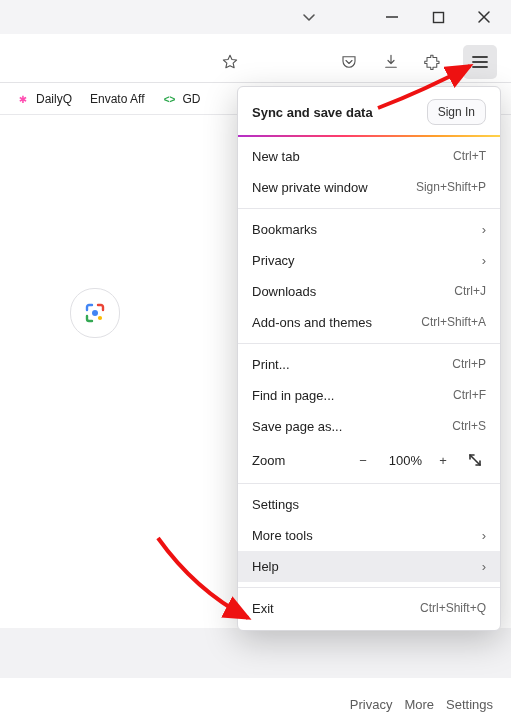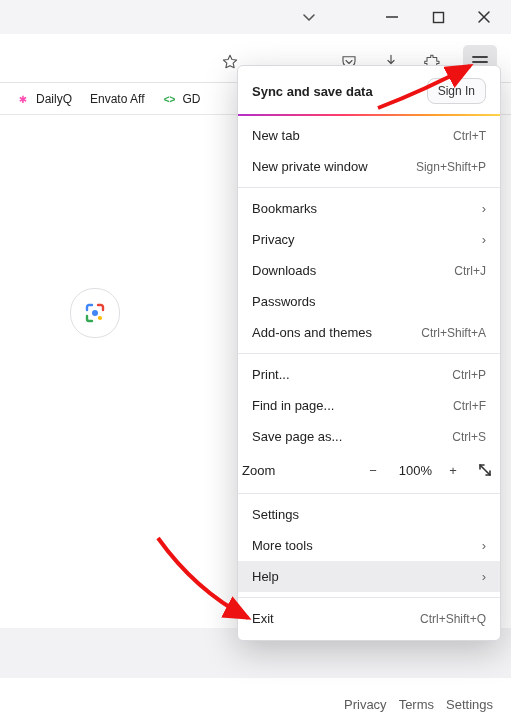--- a/index.html
+++ b/index.html
@@ -15,32 +15,32 @@
   
   .bmbar{position:absolute;top:84px;left:0;right:0;height:30px;display:flex;align-items:center;gap:18px;padding-left:16px;border-bottom:1px solid #e8e8eb;font-size:12px;color:#222}
   .bmitem{display:flex;align-items:center;gap:6px;white-space:nowrap}
   .bmitem .favi{width:14px;height:14px;border-radius:3px;display:flex;align-items:center;justify-content:center;font-size:10px}
   
   .lens{position:absolute;left:70px;top:288px;width:48px;height:48px;border:1px solid #e0e0e4;border-radius:24px;display:flex;align-items:center;justify-content:center;background:#fff}
   
   .ftr{position:absolute;left:0;right:0;top:628px;height:50px;background:#f2f2f4}
   .ftrlinks{position:absolute;right:18px;bottom:12px;display:flex;gap:12px;font-size:13px;color:#5b5b5b}
   
-  .menu{position:absolute;top:65px;right:10px;width:262px;background:#fff;border:1px solid #d9d9dd;border-radius:6px;box-shadow:0 10px 34px rgba(0,0,0,.22);padding-bottom:6px}
+  .menu{position:absolute;top:86px;right:10px;width:262px;background:#fff;border:1px solid #d9d9dd;border-radius:6px;box-shadow:0 10px 34px rgba(0,0,0,.22);padding-bottom:6px}
   .mhead{display:flex;align-items:center;justify-content:space-between;padding:12px 14px 10px 14px}
   .mhead b{font-size:13px;font-weight:700}
   .signin{border:1px solid #d7d7db;background:#fafafc;border-radius:8px;padding:5px 10px;font-size:12px;color:#333}
   .grad{height:2px;background:linear-gradient(90deg,#b52fc8 0%,#ff3d6a 40%,#ff9e2c 75%,#ffd24a 100%);margin:0 0 4px 0}
   .sep{height:1px;background:#e6e6ea;margin:5px 0}
-  .mitem{display:flex;align-items:flex-end;justify-content:space-between;padding:8px 14px;font-size:13px;cursor:default}
+  .mitem{display:flex;align-items:flex-start;justify-content:space-between;padding:8px 14px;font-size:13px;cursor:default}
   .mitem.hov{background:#ececef}
   .mitem .lab{color:#222}
   .mitem .sc{color:#666;font-size:12px}
   .mitem .chv{color:#666}
-  .zoomrow{display:flex;align-items:center;padding:7px 4px;font-size:13px}
+  .zoomrow{display:flex;align-items:center;padding:7px 14px;font-size:13px}
   .zoomrow .lab{flex:1}
   .zoomctl{display:flex;align-items:center;gap:10px;color:#444}
   .zb{width:22px;height:22px;border-radius:4px;display:flex;align-items:center;justify-content:center}
   .zpct{min-width:38px;text-align:right;color:#222}
   
   .arrow{position:absolute;pointer-events:none}
   svg{display:block}
 </style>
 </head>
 <body>
@@ -119,21 +119,21 @@
     <path d="M20 9V6a2 2 0 00-2-2h-3" fill="none" stroke="#ea4335" stroke-width="2.4" stroke-linecap="round"></path>
     <path d="M4 15v3a2 2 0 002 2h3" fill="none" stroke="#34a853" stroke-width="2.4" stroke-linecap="round"></path>
     <circle cx="17" cy="17" r="2.1" fill="#fbbc04"></circle>
     <circle cx="12" cy="12" r="3" fill="#4285f4"></circle>
   </svg>
 </div>
 
 <div class="ftr"></div>
 <div class="ftrlinks">
   <span>Privacy</span>
-  <span>Terms</span>
+  <span>More</span>
   <span>Settings</span>
 </div>
 
 <div class="menu">
   <div class="mhead">
     <b>Sync and save data</b>
     <span class="signin">Sign In</span>
   </div>
   <div class="grad"></div>
 
@@ -152,23 +152,20 @@
       <span class="lab">Bookmarks</span>
       <span class="chv">›</span>
     </div>
   <div class="mitem">
       <span class="lab">Privacy</span>
       <span class="chv">›</span>
     </div>
   <div class="mitem">
       <span class="lab">Downloads</span>
       <span class="sc">Ctrl+J</span>
-    </div>
-  <div class="mitem">
-      <span class="lab">Passwords</span>
     </div>
   <div class="mitem">
       <span class="lab">Add-ons and themes</span>
       <span class="sc">Ctrl+Shift+A</span>
     </div>
 
   <div class="sep"></div>
 
   <div class="mitem">
       <span class="lab">Print...</span>

